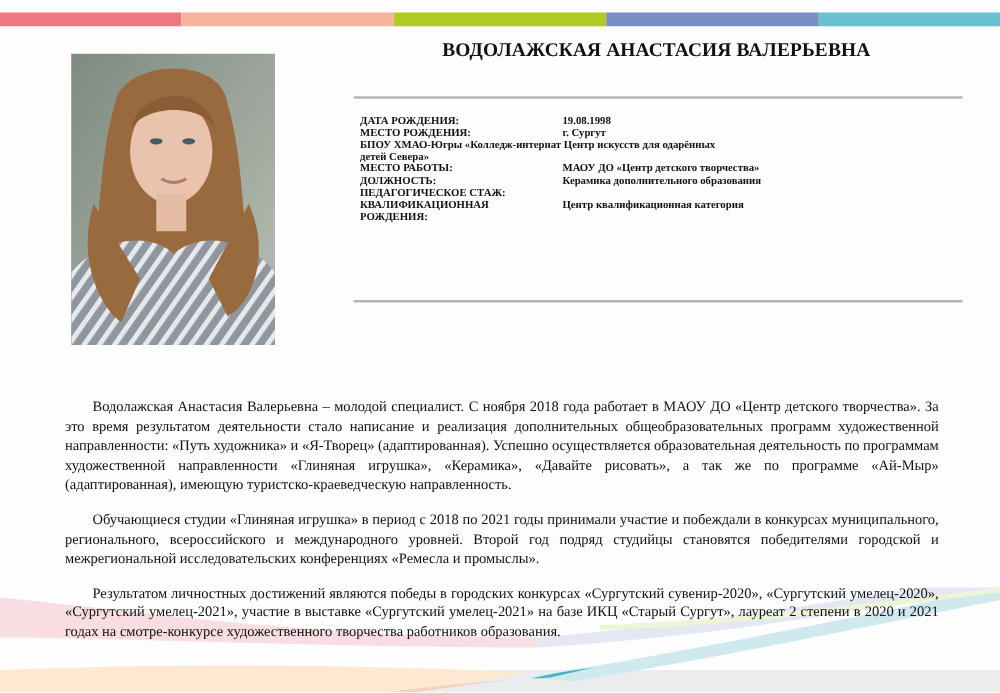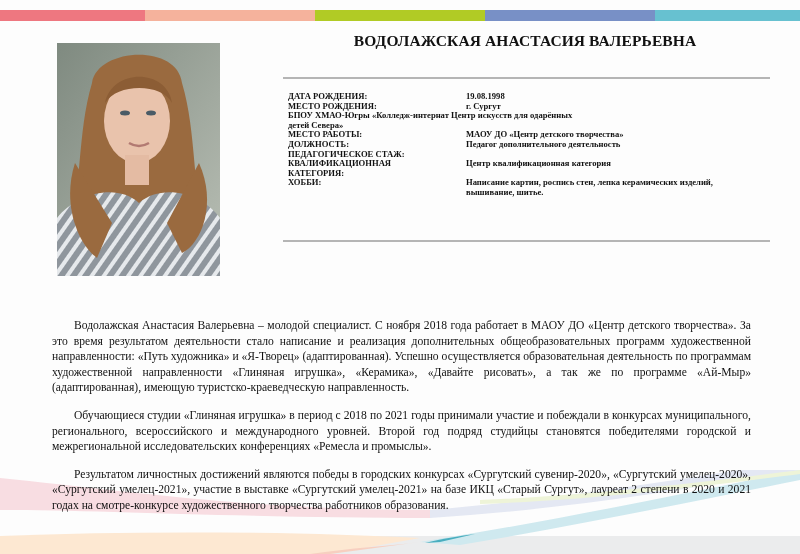--- a/index.html
+++ b/index.html
@@ -17,21 +17,21 @@
   }
   .title {
     position:absolute; left:300px; top:32px; width:450px; text-align:center;
     font-weight:bold; font-size:15.5px; letter-spacing:0.1px;
   }
   .rule { position:absolute; left:283px; width:487px; height:2px; background:#b5b5b5; }
   .info {
     position:absolute; left:288px; top:92px; width:480px;
     font-size:8.6px; font-weight:bold; line-height:9.6px;
   }
-  .info .row { display:flex;gap:16px; }
+  .info .row { display:flex; }
   .info .lbl { width:162px; flex:none; }
   .info .val { width:290px; }
   .body-text {
     position:absolute; left:40px; top:306px; width:723px;
     font-size:11.6px; line-height:15.6px; text-align:justify; z-index:2;
   }
   .body-text p { margin:12px; text-indent:22px; }
   .deco { position:absolute; left:0; top:470px; width:800px; height:84px; z-index:1; }
 </style>
 </head>
@@ -86,32 +86,28 @@
   </div>
   <div class="row">
     <div class="val">БПОУ  ХМАО-Югры «Колледж-интернат Центр искусств для одарённых детей Севера»</div>
   </div>
   <div class="row">
     <div class="lbl">МЕСТО РАБОТЫ:</div>
     <div class="val">МАОУ ДО «Центр детского творчества»</div>
   </div>
   <div class="row">
     <div class="lbl">ДОЛЖНОСТЬ:</div>
-    <div class="val">Педагог дополнительного деятельность</div>
+    <div class="val">Керамика дополнительного образования</div>
   </div>
   <div class="row">
     <div class="lbl">ПЕДАГОГИЧЕСКОЕ СТАЖ:</div>
   </div>
   <div class="row">
-    <div class="lbl" style="width:140px;margin-right:22px">КВАЛИФИКАЦИОННАЯ КАТЕГОРИЯ:</div>
+    <div class="lbl" style="width:140px;margin-right:22px">КВАЛИФИКАЦИОННАЯ РОЖДЕНИЯ:</div>
     <div class="val">Центр  квалификационная категория</div>
-  </div>
-  <div class="row">
-    <div class="lbl">ХОББИ:</div>
-    <div class="val">Написание  картин, роспись стен, лепка керамических изделий, вышивание, шитье.</div>
   </div>
 </div>
 
 <div class="rule" style="top:240px"></div>
 
 <div class="body-text">
   <p>Водолажская Анастасия Валерьевна – молодой специалист. С  ноября 2018 года работает в  МАОУ ДО «Центр детского творчества». За это время результатом деятельности стало написание  и реализация дополнительных общеобразовательных программ художественной направленности: «Путь художника» и «Я-Творец» (адаптированная). Успешно осуществляется образовательная деятельность по программам художественной направленности «Глиняная игрушка», «Керамика», «Давайте рисовать», а так же по программе «Ай-Мыр» (адаптированная), имеющую туристско-краеведческую направленность.</p>
   <p>Обучающиеся студии «Глиняная игрушка» в период с 2018 по 2021 годы принимали участие и побеждали в конкурсах муниципального, регионального, всероссийского и международного уровней. Второй год подряд студийцы становятся победителями городской и межрегиональной исследовательских конференциях «Ремесла и промыслы».</p>
   <p>Результатом личностных достижений являются победы в городских конкурсах «Сургутский сувенир-2020», «Сургутский умелец-2020», «Сургутский умелец-2021», участие в выставке «Сургутский умелец-2021» на базе ИКЦ «Старый Сургут»,  лауреат 2 степени в 2020 и 2021 годах на смотре-конкурсе художественного творчества работников образования.</p>
 </div>

